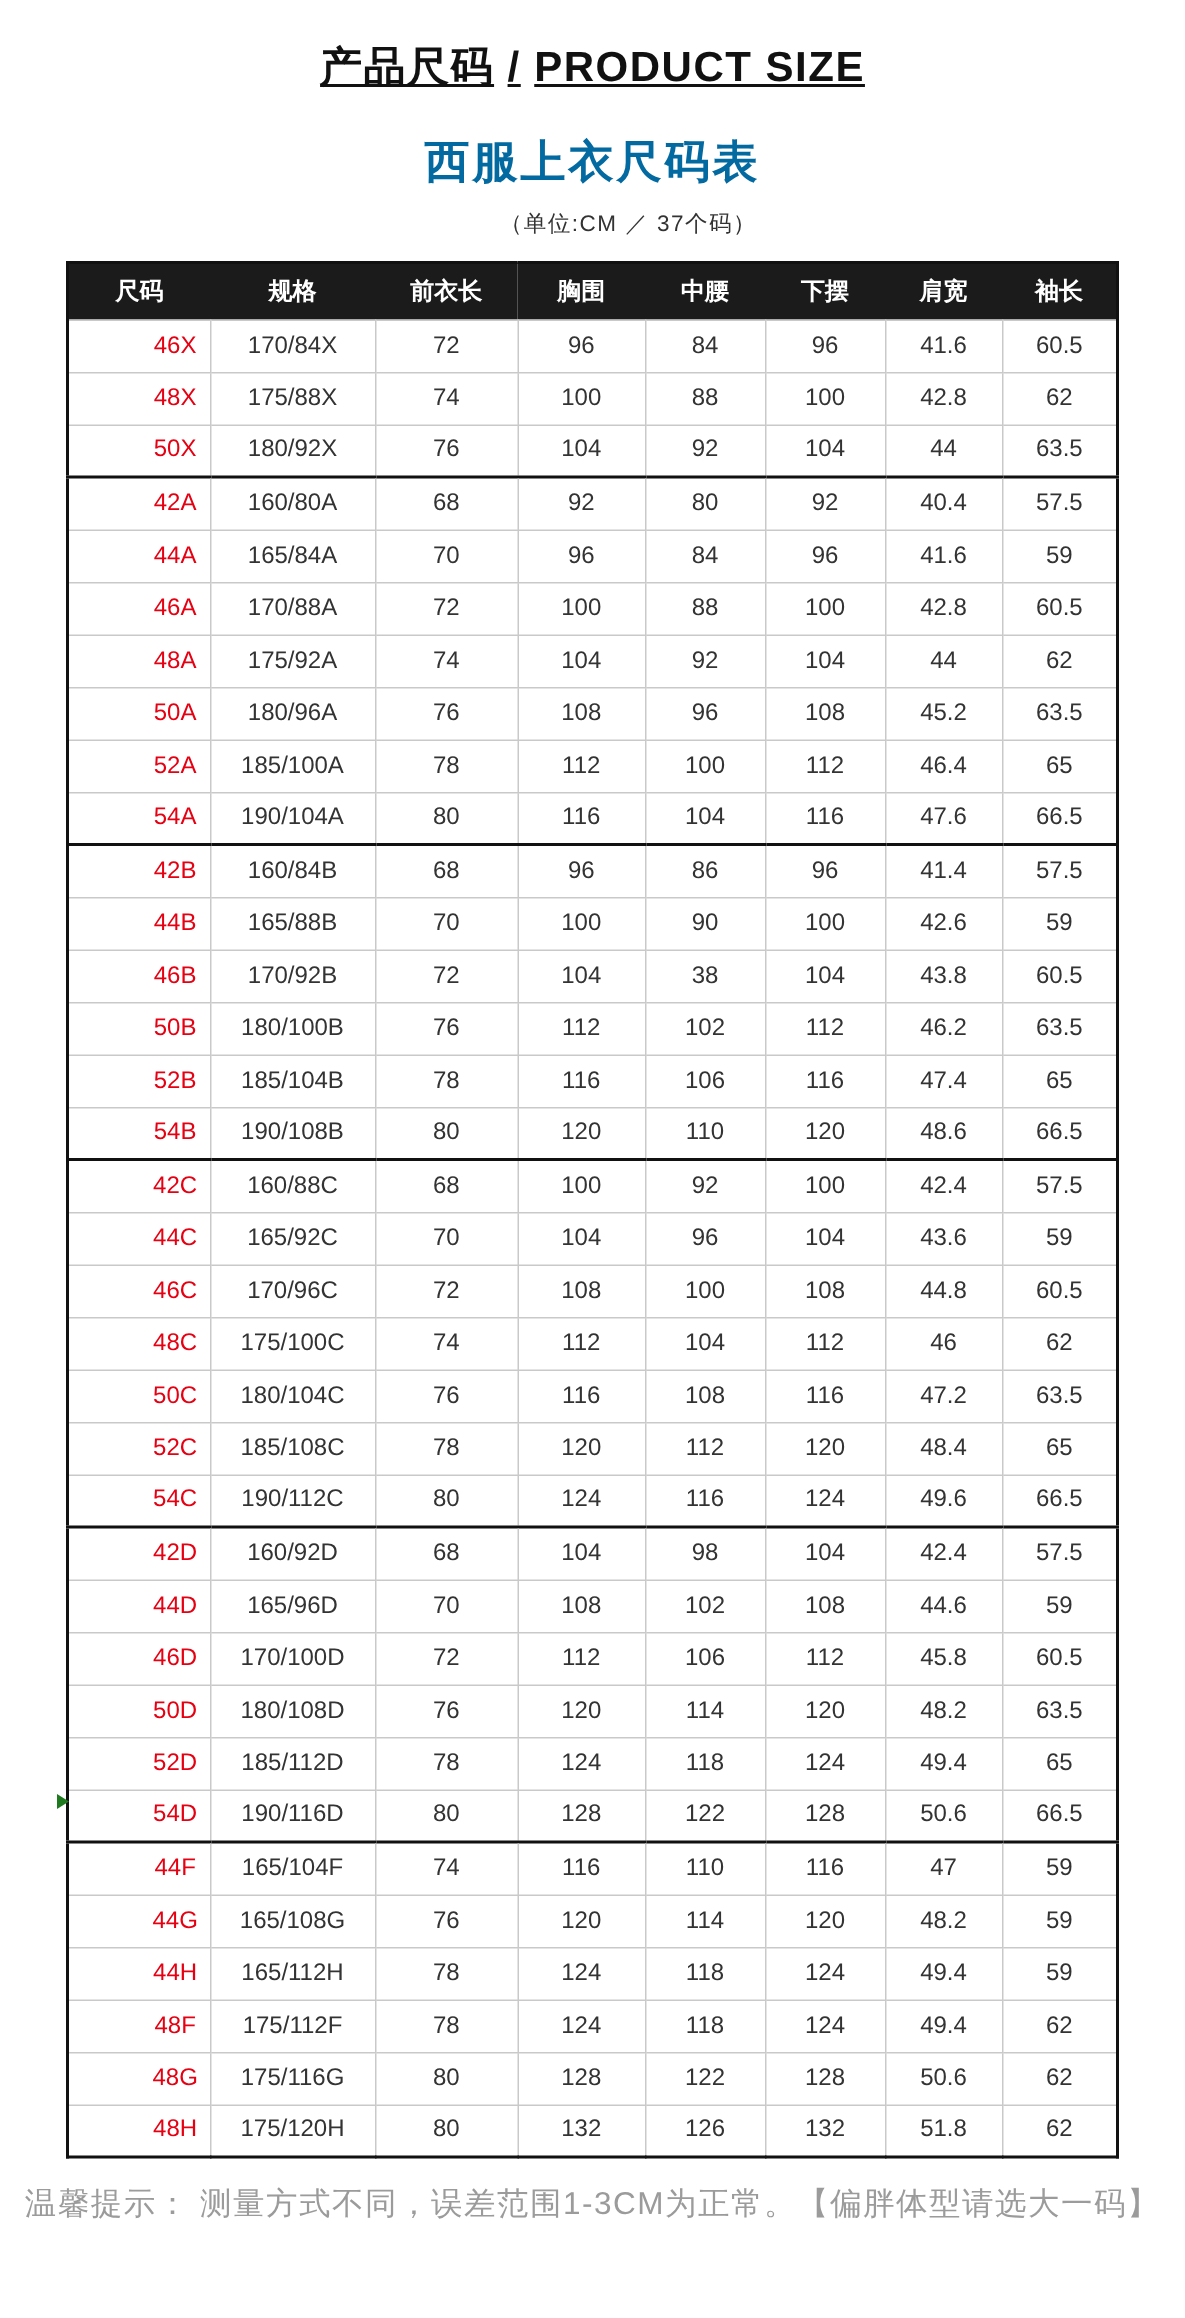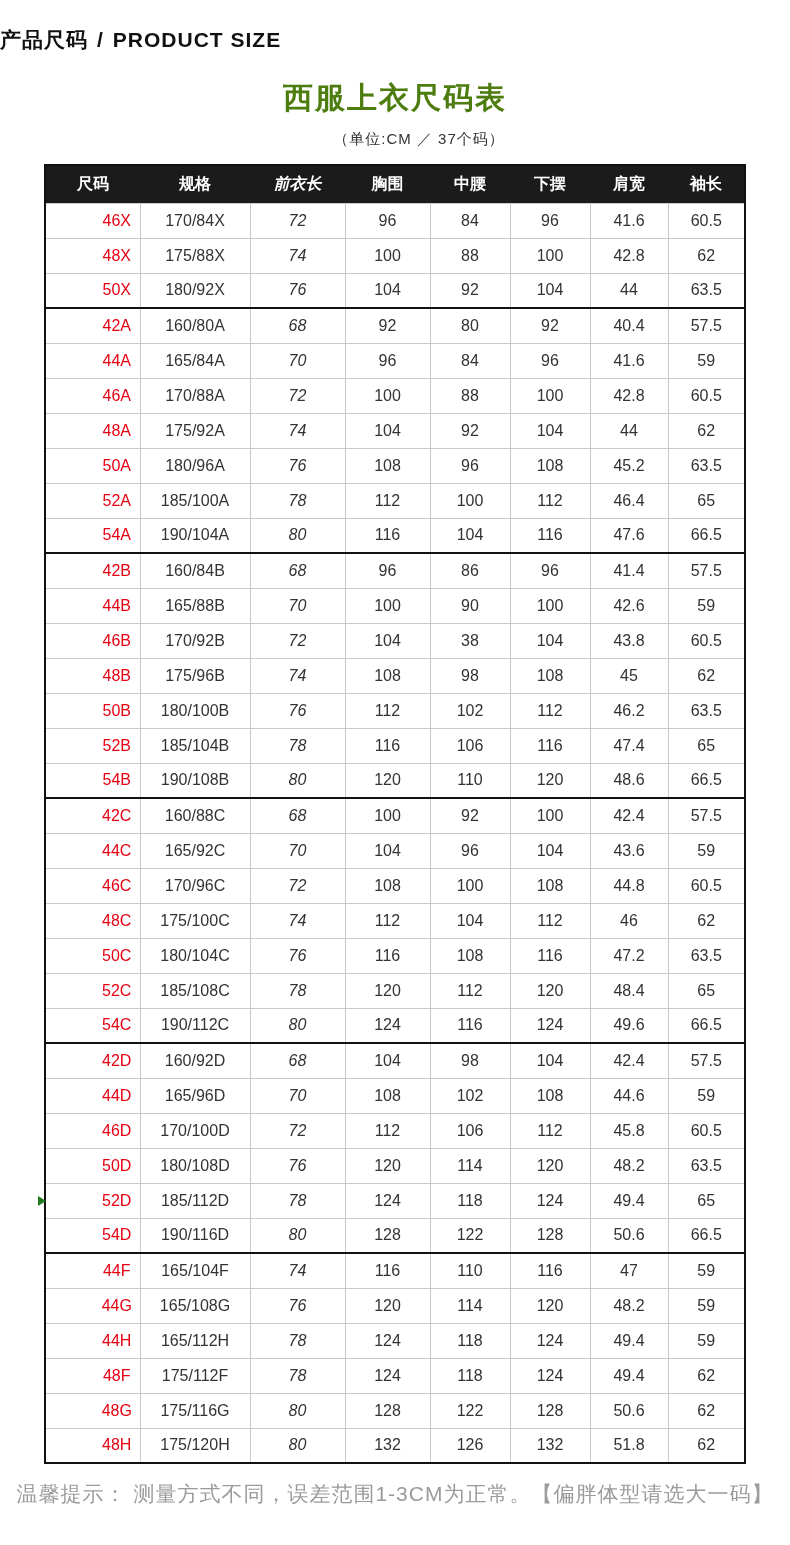--- a/index.html
+++ b/index.html
@@ -7,33 +7,34 @@
   body {
     width: 790px;
     height: 1545px;
     position: relative;
     font-family: "Liberation Sans", "DejaVu Sans", sans-serif;
     overflow: hidden;
   }
   .page { padding-top: 26px; }
 
   .title {
-    text-align: left;
-    font-size: 21px;
+    text-align: center;
+    font-size: 28px;
     font-weight: 700;
     color: #111111;
     letter-spacing: 1px;
+    text-decoration: underline;
   }
   .title .sep { margin: 0 9px; font-weight: 700; }
 
   .subtitle {
     text-align: center;
     font-size: 30px;
     font-weight: 700;
-    color: #4d7c0f;
+    color: #0369a1;
     margin-top: 24px;
     letter-spacing: 2px;
   }
 
   .unit-note {
     text-align: center;
     font-size: 15px;
     color: #333333;
     margin-top: 11px;
     letter-spacing: 1px;
@@ -68,21 +69,21 @@
     color: var(--size-text, #e60012);
     padding-left: 48px;
   }
   .size-table tr.group-start td {
     border-top: 2px solid var(--group-line, #111111);
   }
 
   
   .size-table th:nth-child(1), .size-table td:nth-child(1) { width: 95px;  }
   .size-table th:nth-child(2), .size-table td:nth-child(2) { width: 110px; }
-  .size-table th:nth-child(3), .size-table td:nth-child(3) { width: 95px; font-style: italic;  }
+  .size-table th:nth-child(3), .size-table td:nth-child(3) { width: 95px;  }
   .size-table th:nth-child(4), .size-table td:nth-child(4) { width: 85px;  }
   .size-table th:nth-child(5), .size-table td:nth-child(5) { width: 80px;  }
   .size-table th:nth-child(6), .size-table td:nth-child(6) { width: 80px;  }
   .size-table th:nth-child(7), .size-table td:nth-child(7) { width: 78px; margin-top: 44px;  }
   .size-table th:nth-child(8), .size-table td:nth-child(8) { width: 77px;  }
 
   .footer-note {
     text-align: center;
     font-size: 21px;
     color: var(--footer-text, #9b9b9b);
@@ -252,30 +253,20 @@
           <td class="size">46B</td>
           <td>170/92B</td>
           <td>72</td>
           <td>104</td>
           <td>38</td>
           <td>104</td>
           <td>43.8</td>
           <td>60.5</td>
         </tr>
         <tr>
-          <td class="size">48B</td>
-          <td>175/96B</td>
-          <td>74</td>
-          <td>108</td>
-          <td>98</td>
-          <td>108</td>
-          <td>45</td>
-          <td>62</td>
-        </tr>
-        <tr>
           <td class="size">50B</td>
           <td>180/100B</td>
           <td>76</td>
           <td>112</td>
           <td>102</td>
           <td>112</td>
           <td>46.2</td>
           <td>63.5</td>
         </tr>
         <tr>

